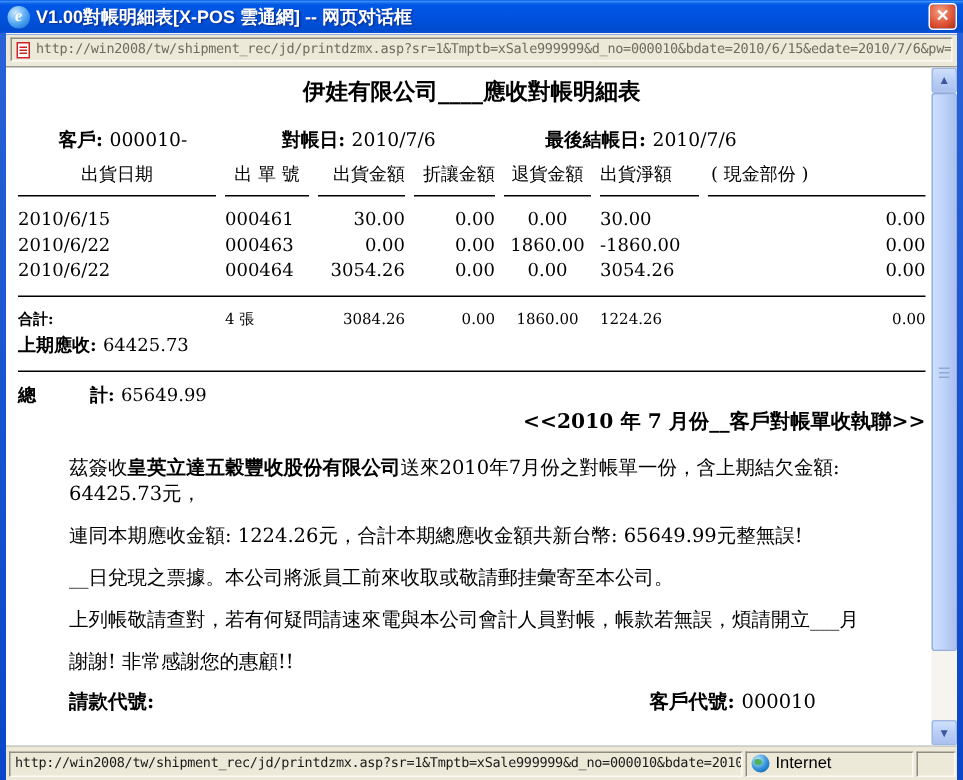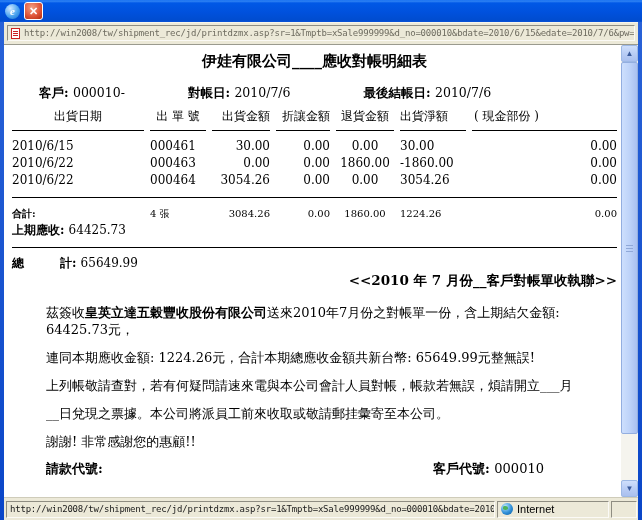--- a/index.html
+++ b/index.html
@@ -171,20 +171,21 @@
     background:#4db35a; border-radius:40% 60% 50% 50%; }
   .pane-grip { flex:0 0 26px; }
 </style>
 </head>
 <body>
 
 <div class="window">
 
   <div class="title-bar">
     <span class="ie-icon">e</span>
+    <span class="title-text">V1.00對帳明細表[X-POS 雲通網] -- 网页对话框</span>
     <span class="close-btn">
       <span>✕</span>
     </span>
   </div>
 
   <div class="address-bar">
     <div class="address-field">
       <span class="page-icon"></span>
       <span class="address-url">http://win2008/tw/shipment_rec/jd/printdzmx.asp?sr=1&amp;Tmptb=xSale999999&amp;d_no=000010&amp;bdate=2010/6/15&amp;edate=2010/7/6&amp;pw=999999</span>
     </div>
@@ -267,22 +268,22 @@
 
       <div class="hr"></div>
 
       <div class="grand-row"><b>總　　　計: </b><span>65649.99</span></div>
 
       <div class="letter-heading">&lt;&lt;2010 年 7 月份__客戶對帳單收執聯&gt;&gt;</div>
 
       <div class="letter">
         <p><span>茲簽收</span><b>皇英立達五穀豐收股份有限公司</b><span>送來2010年7月份之對帳單一份，含上期結欠金額: 64425.73元，</span></p>
         <p>連同本期應收金額: 1224.26元，合計本期總應收金額共新台幣: 65649.99元整無誤!</p>
+        <p>__日兌現之票據。本公司將派員工前來收取或敬請郵挂彙寄至本公司。</p>
         <p>上列帳敬請查對，若有何疑問請速來電與本公司會計人員對帳，帳款若無誤，煩請開立___月</p>
-        <p>__日兌現之票據。本公司將派員工前來收取或敬請郵挂彙寄至本公司。</p>
         <p>謝謝! 非常感謝您的惠顧!!</p>
       </div>
 
       <div class="sign-row">
         <span class="left"><b>請款代號:</b></span>
         <span class="right"><b>客戶代號: </b><span>000010</span></span>
       </div>
 
     </div>
 

